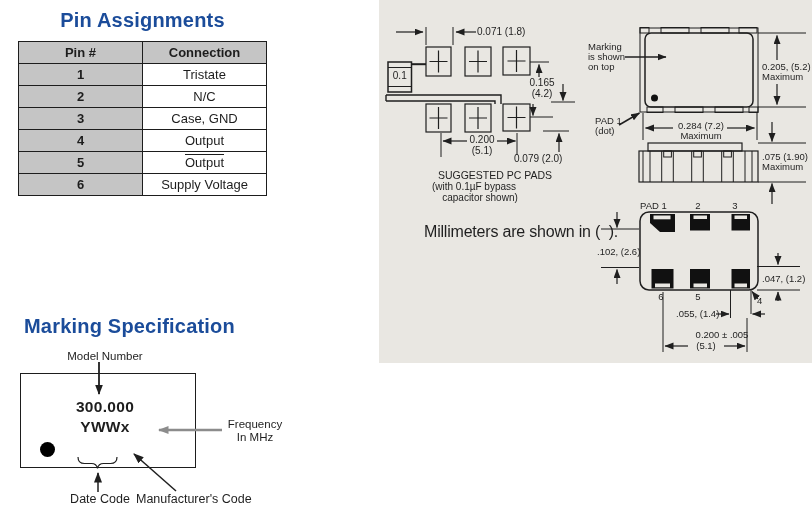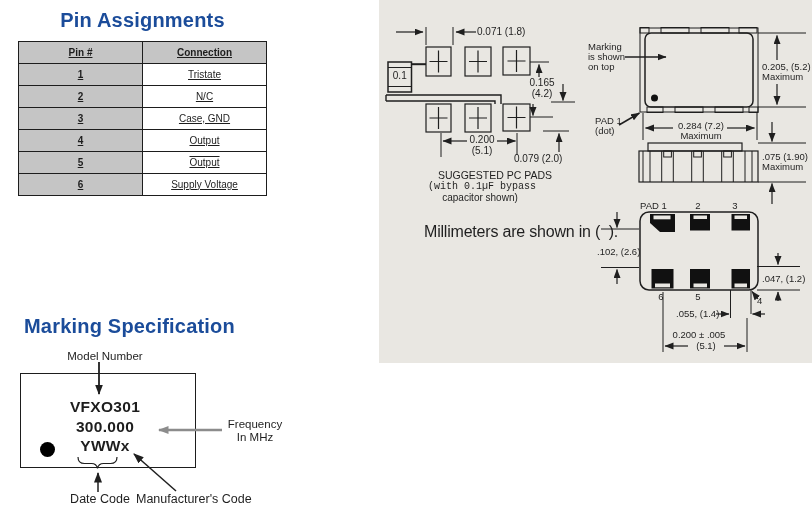--- a/index.html
+++ b/index.html
@@ -5,21 +5,21 @@
   html,body{margin:0;padding:0;background:#fff;}
   #page{position:relative;width:812px;height:516px;background:#fff;overflow:hidden;
         font-family:"Liberation Sans",sans-serif;color:#1d1d1d;}
   .abs{position:absolute;}
   .t{position:absolute;white-space:nowrap;color:#1f1f1f;font-size:10px;line-height:1.05;}
   .ctr{text-align:center;}
   .blue-title{position:absolute;font-weight:bold;font-size:20px;color:#1b4c9a;letter-spacing:0.2px;}
   
   #pin-table{position:absolute;left:18px;top:41px;width:249px;border-collapse:collapse;table-layout:fixed;}
   #pin-table th,#pin-table td{border:1.6px solid #1d1d1d;height:21px;text-align:center;
-     font-size:10px;padding:0;line-height:1;text-decoration:underline;}
+     font-size:13px;padding:0;line-height:1;}
   #pin-table th{background:#c5c5c5;font-weight:bold;}
   #pin-table td.pincol{background:#c5c5c5;font-weight:bold;width:64px;}
   #pin-table td.conn{font-weight:normal;background:#fff;}
   .ovl{text-decoration:overline;}
   
   #marking-box{position:absolute;left:20px;top:373px;width:176px;height:95px;
      border:1.7px solid #1d1d1d;box-sizing:border-box;background:#fff;}
   #device-lines{position:absolute;left:30px;top:397px;width:150px;text-align:center;
      font-weight:bold;font-size:15.5px;line-height:19.5px;letter-spacing:0.3px;}
   #pad1-dot{position:absolute;left:40px;top:442px;width:15px;height:15px;border-radius:50%;background:#000;}
@@ -74,21 +74,20 @@
   </tbody>
     </table>
 
   <div class="blue-title" style="left:24px;top:315px;">Marking Specification</div>
 
   <div class="t ctr" style="left:40px;top:350px;width:130px;font-size:11.5px;">Model Number</div>
 
   <div id="marking-box"></div>
 
   <div id="device-lines">
-    <div>VFXO301</div>
     <div>300.000</div>
     <div>YWWx</div>
   </div>
 
   <div id="pad1-dot"></div>
 
   <div class="t ctr" style="left:212px;top:418px;width:86px;font-size:11.5px;">Frequency</div>
   <div class="t ctr" style="left:212px;top:430.5px;width:86px;font-size:11.5px;">In MHz</div>
 
   <div class="t ctr" style="left:45px;top:493px;width:110px;font-size:12.5px;">Date Code</div>
@@ -236,21 +235,21 @@
     </svg>
 
     <div class="t" style="left:98px;top:26.5px;">0.071 (1.8)</div>
     <div class="t ctr" style="left:9px;top:71px;width:23.5px;">0.1</div>
     <div class="t ctr" style="left:147px;top:78px;width:32px;">0.165</div>
     <div class="t ctr" style="left:147px;top:88.5px;width:32px;">(4.2)</div>
     <div class="t ctr" style="left:86px;top:135px;width:34px;">0.200</div>
     <div class="t ctr" style="left:86px;top:145.5px;width:34px;">(5.1)</div>
     <div class="t" style="left:135px;top:154px;">0.079 (2.0)</div>
     <div class="t ctr s105" style="left:46px;top:170px;width:140px;">SUGGESTED PC PADS</div>
-    <div class="t ctr" style="left:33px;top:182px;width:140px;font-family:Liberation Mono, monospace;">(with 0.1µF bypass</div>
+    <div class="t ctr" style="left:25px;top:182px;width:140px;">(with 0.1µF bypass</div>
     <div class="t ctr" style="left:31px;top:192.5px;width:140px;">capacitor shown)</div>
     <div class="t" style="left:45px;top:224px;font-size:16px;letter-spacing:-0.2px;">Millimeters are shown in (&nbsp;&nbsp;).</div>
     <div class="t s95" style="left:209px;top:41.5px;">Marking</div>
     <div class="t s95" style="left:209px;top:51.5px;">is shown</div>
     <div class="t s95" style="left:209px;top:61.5px;">on top</div>
     <div class="t s95" style="left:383px;top:61.5px;text-align:right;">0.205, (5.2)</div>
     <div class="t s95" style="left:383px;top:71.5px;">Maximum</div>
     <div class="t s95" style="left:216px;top:115.5px;">PAD 1</div>
     <div class="t s95" style="left:216px;top:125.5px;">(dot)</div>
     <div class="t ctr s95" style="left:291px;top:120.5px;width:62px;">0.284 (7.2)</div>
@@ -259,17 +258,17 @@
     <div class="t s95" style="left:383px;top:161.5px;">Maximum</div>
     <div class="t s95" style="left:261px;top:201px;">PAD 1</div>
     <div class="t ctr s95" style="left:313px;top:201px;width:12px;">2</div>
     <div class="t ctr s95" style="left:350px;top:201px;width:12px;">3</div>
     <div class="t ctr s95" style="left:276px;top:291.5px;width:12px;">6</div>
     <div class="t ctr s95" style="left:313px;top:291.5px;width:12px;">5</div>
     <div class="t s95" style="left:378px;top:296px;">4</div>
     <div class="t s95" style="left:218px;top:247px;">.102, (2.6)</div>
     <div class="t s95" style="left:383px;top:273.5px;">.047, (1.2)</div>
     <div class="t s95" style="left:297px;top:309px;">.055, (1.4)</div>
-    <div class="t ctr s95" style="left:285px;top:330px;width:70px;">0.200 ± .005</div>
+    <div class="t ctr s95" style="left:308px;top:330px;width:70px;">0.200 ± .005</div>
     <div class="t ctr s95" style="left:292px;top:341px;width:70px;">(5.1)</div>
   </div>
 
 </div>
 
 </body></html>

